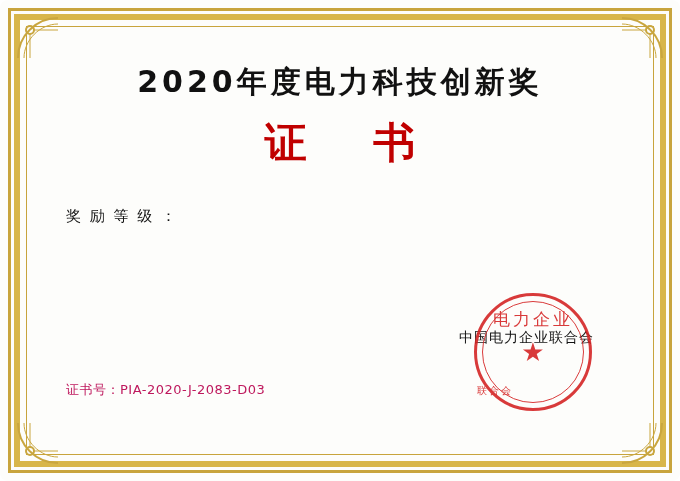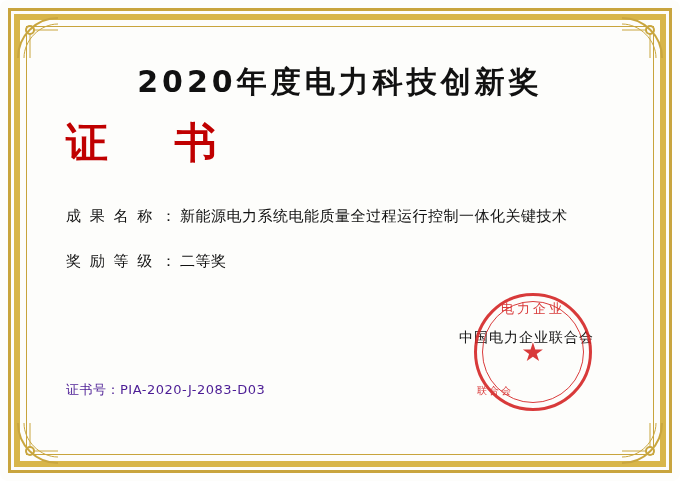--- a/index.html
+++ b/index.html
@@ -79,20 +79,21 @@
     margin-top: 22px;
     font-family: "DejaVu Sans", "Liberation Sans", sans-serif;
     font-size: 30px;
     font-weight: bold;
     letter-spacing: 4px;
     color: #111111;
     white-space: nowrap;
   }
 
   .title-sub {
+    text-align: center;
     margin-top: 12px;
     font-family: "DejaVu Serif", "Liberation Serif", serif;
     font-size: 42px;
     font-weight: bold;
     letter-spacing: 26px;
     text-indent: 26px;
     color: #c00000;
   }
 
   .fields {
@@ -120,21 +121,21 @@
     letter-spacing: 0.5px;
   }
 
   
   .cert-no {
     position: absolute;
     left: 26px;
     bottom: 42px;
     font-family: "DejaVu Sans", "Liberation Sans", sans-serif;
     font-size: 13px;
-    color: #4c1d95;
+    color: #be185d;
     letter-spacing: 0.5px;
   }
 
   .seal-area {
     position: absolute;
     right: 18px;
     bottom: 30px;
     width: 230px;
     height: 130px;
   }
@@ -184,26 +185,26 @@
     left: 50%;
     top: 50%;
     transform: translate(-50%, -50%);
     color: #d42020;
     font-size: 26px;
     line-height: 1;
   }
   .seal-text-top {
     position: absolute;
     left: 0;
-    top: 4px;
+    top: 12px;
     width: 100%;
     text-align: center;
     color: #d42020;
     font-family: Liberation Serif, serif;
-    font-size: 13px;
+    font-size: 17px;
     letter-spacing: 3px;
   }
   .seal-text-bottom {
     position: absolute;
     left: 0;
     bottom: 10px;
     width: 100%;
     text-align: left;
     color: #d42020;
     font-family: "DejaVu Sans", "Liberation Sans", sans-serif;
@@ -254,28 +255,23 @@
   </div>
 
   <div class="content">
 
     <div class="title-main">2020年度电力科技创新奖</div>
 
     <div class="title-sub">证 书</div>
 
     <div class="fields">
 
-      <div class="field-row">
-        <span class="field-label">成 果 名 称 ：</span>
-        <span class="field-value">新能源电力系统电能质量全过程运行控制一体化关键技术</span>
-      </div>
 
       <div class="field-row">
         <span class="field-label">奖 励 等 级 ：</span>
-        <span class="field-value">二等奖</span>
       </div>
 
 
     </div>
 
     <div class="cert-no">
       <span>证书号：</span><span>PIA-2020-J-2083-D03</span>
     </div>
 
     <div class="seal-area">

